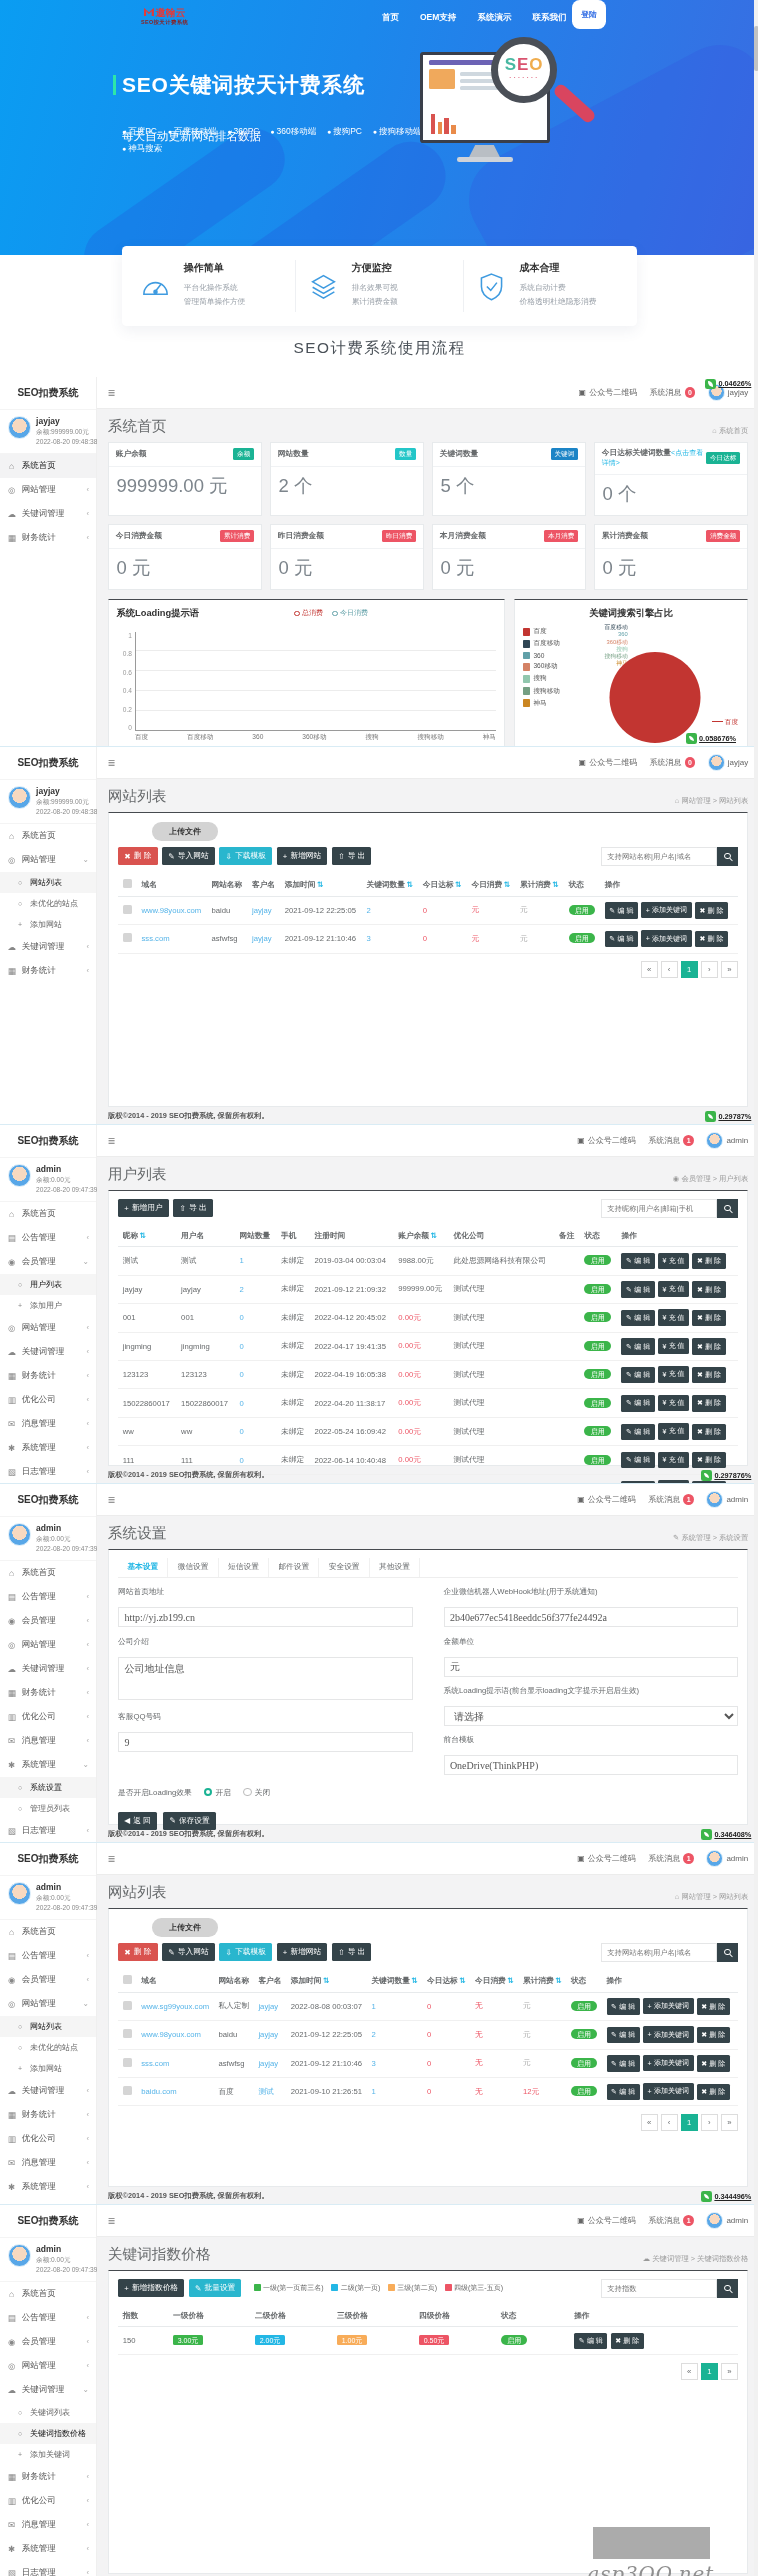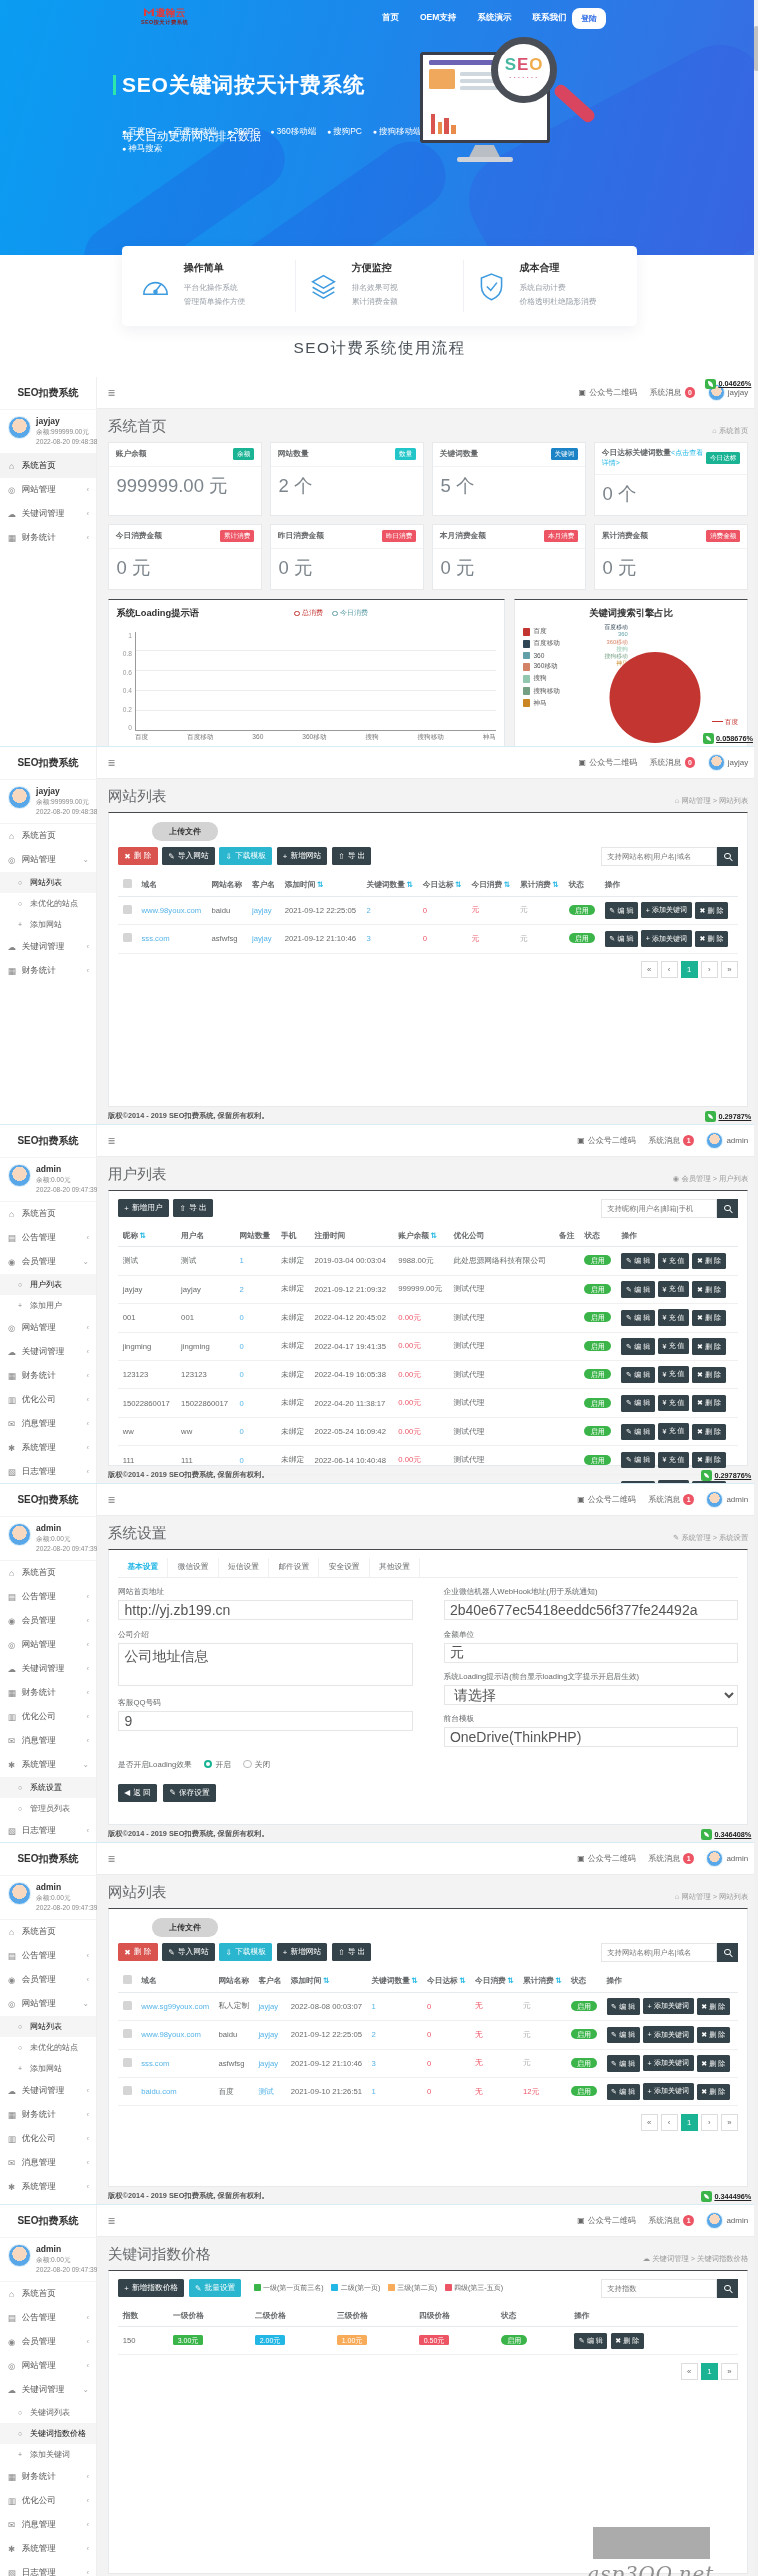--- a/index.html
+++ b/index.html
@@ -11,21 +11,21 @@
   .s1{width:231px;height:62px;left:69px;top:177px;}
   .s2{width:262px;height:69px;left:201px;top:197px;}
   .s3{width:324px;height:201px;right:-46px;top:93px;transform:rotate(-28deg);background:rgba(50,80,225,.25);}
   .nav{position:absolute;top:0;left:0;right:0;height:35px;display:flex;align-items:center;}
   .logo{position:absolute;left:141px;top:6.2px;text-align:center;line-height:1.1;}
   .logo-mark{display:inline-block;color:#e23a3a;font-weight:bold;font-size:10px;}
   .logo-m{display:inline-block;width:10px;height:8.5px;background:#e23a3a;clip-path:polygon(0 100%,0 0,50% 55%,100% 0,100% 100%,78% 100%,78% 40%,50% 78%,22% 40%,22% 100%);margin-right:1.5px;}
   .logo-sub{font-size:5.4px;color:#8c1f1f;font-weight:bold;letter-spacing:0.4px;}
   .nav-links{position:absolute;left:382px;top:11.6px;display:flex;gap:21px;font-size:8.5px;font-weight:bold;}
   .nav-links span{cursor:pointer;}
-  .login-pill{position:absolute;left:572px;top:8px;width:34px;height:21px;border-radius:7.7px;background:#fff;color:#2f6be4;font-size:7.7px;display:flex;align-items:center;justify-content:center;font-weight:bold;}
+  .login-pill{position:absolute;left:572px;top:0;width:34px;height:29px;border-radius:7.7px;background:#fff;color:#2f6be4;font-size:7.7px;display:flex;align-items:center;justify-content:center;font-weight:bold;}
   .hero-title{position:absolute;left:122px;top:71px;font-size:21px;font-weight:bold;letter-spacing:0.8px;}
   .hero-bar{position:absolute;left:113px;top:75px;width:3.1px;height:20px;background:#2ee6a8;}
   .hero-sub{position:absolute;left:122px;top:102px;font-size:11.6px;margin-top:27px;}
   .bullets{position:absolute;left:122px;top:126px;width:339px;display:flex;flex-wrap:wrap;column-gap:10.8px;row-gap:5.4px;font-size:8.5px;}
   .bullets span::before{content:"● ";font-size:7px;}
   
   .monitor-wrap{position:absolute;left:420px;top:37px;width:177px;height:154px;}
   .monitor{position:absolute;left:0;top:15.4px;width:130px;height:91px;background:#fff;border:3.1px solid #3a3f4a;border-radius:3.1px;padding:4.6px 6.2px;}
   .scr-line{height:3.9px;background:#cfd8df;margin:3.1px 0;border-radius:1.5px;}
   .scr-top{height:5.4px;background:#6c63b5;border-radius:1.5px;margin-bottom:3.9px;}
@@ -143,21 +143,21 @@
   .panel-footer{position:absolute;left:108px;bottom:3.1px;font-size:7.3px;color:#555;font-weight:bold;}
   .perf{position:absolute;display:flex;align-items:center;gap:2.3px;font-size:7.3px;color:#222;font-weight:bold;z-index:5;text-decoration:underline;}
   .leaf{width:10.8px;height:10.8px;border-radius:2.3px;background:#3bb54a;display:flex;align-items:center;justify-content:center;}
   .leaf i{width:5.4px;height:5.4px;background:#fff;border-radius:0 100% 0 100%;display:block;}
   
   .tabs{display:flex;gap:0;font-size:7.7px;margin-bottom:9.3px;border-bottom:0.8px solid #eee;}
   .tab{padding:4.6px 9.3px;color:#676a6c;cursor:pointer;border-right:0.8px solid #f0f0f0;}
   .tab.on{color:#23b7e5;font-weight:bold;}
   .form-grid{display:grid;grid-template-columns:1fr 1fr;column-gap:31px;row-gap:9.3px;}
   .ff label{display:block;font-size:7.7px;color:#676a6c;margin-bottom:3.1px;}
-  .ff input,.ff select,.ff textarea{width:100%;height:20px;border:0.8px solid #e5e6e7;font-size:14px;padding:0 5.4px;color:#555;background:#fff;font-family:Liberation Sans, sans-serif;}
+  .ff input,.ff select,.ff textarea{width:100%;height:20px;border:0.8px solid #e5e6e7;font-size:10px;padding:0 5.4px;color:#555;background:#fff;font-family:Liberation Serif, serif;margin-top:7px;}
   .ff textarea{height:43px;padding:3.9px 5.4px;resize:none;}
   .radio-row{display:flex;gap:12.3px;align-items:center;font-size:7.7px;color:#676a6c;}
   .rdo{width:8.5px;height:8.5px;border:0.8px solid #bbb;border-radius:50%;display:inline-block;vertical-align:-1.5px;margin-right:3.1px;background:#fff;}
   .rdo.sel{border:2.7px solid #1ab394;}
   .form-btns{display:flex;gap:6.2px;margin-top:14px;}
   
   .legend-chips{display:flex;gap:7.7px;align-items:center;font-size:7px;color:#666;margin:0 7.7px;}
   .legend-chips i{width:7px;height:7px;border-radius:0.8px;display:inline-block;margin-right:2.3px;vertical-align:-0.8px;}
   .price-badge{color:#fff;border-radius:1.5px;padding:1.5px 4.6px;font-size:7px;}
   
@@ -467,21 +467,21 @@
             </div>
           </div>
         </div>
       </div>
       <div class="perf" style="top: 1.5px; right: 7.7px;">
         <span class="leaf">
           <i></i>
         </span>
         <span>0.04626%</span>
       </div>
-      <div class="perf" style="bottom: 2.3px; right: 6px;">
+      <div class="perf" style="bottom: 2.3px; right: 23px;">
         <span class="leaf">
           <i></i>
         </span>
         <span>0.058676%</span>
       </div>
     </div>
     <div class="panel pnl-1">
       <div class="sidebar">
         <div class="sb-brand">SEO扣费系统</div>
         <div class="sb-user">

